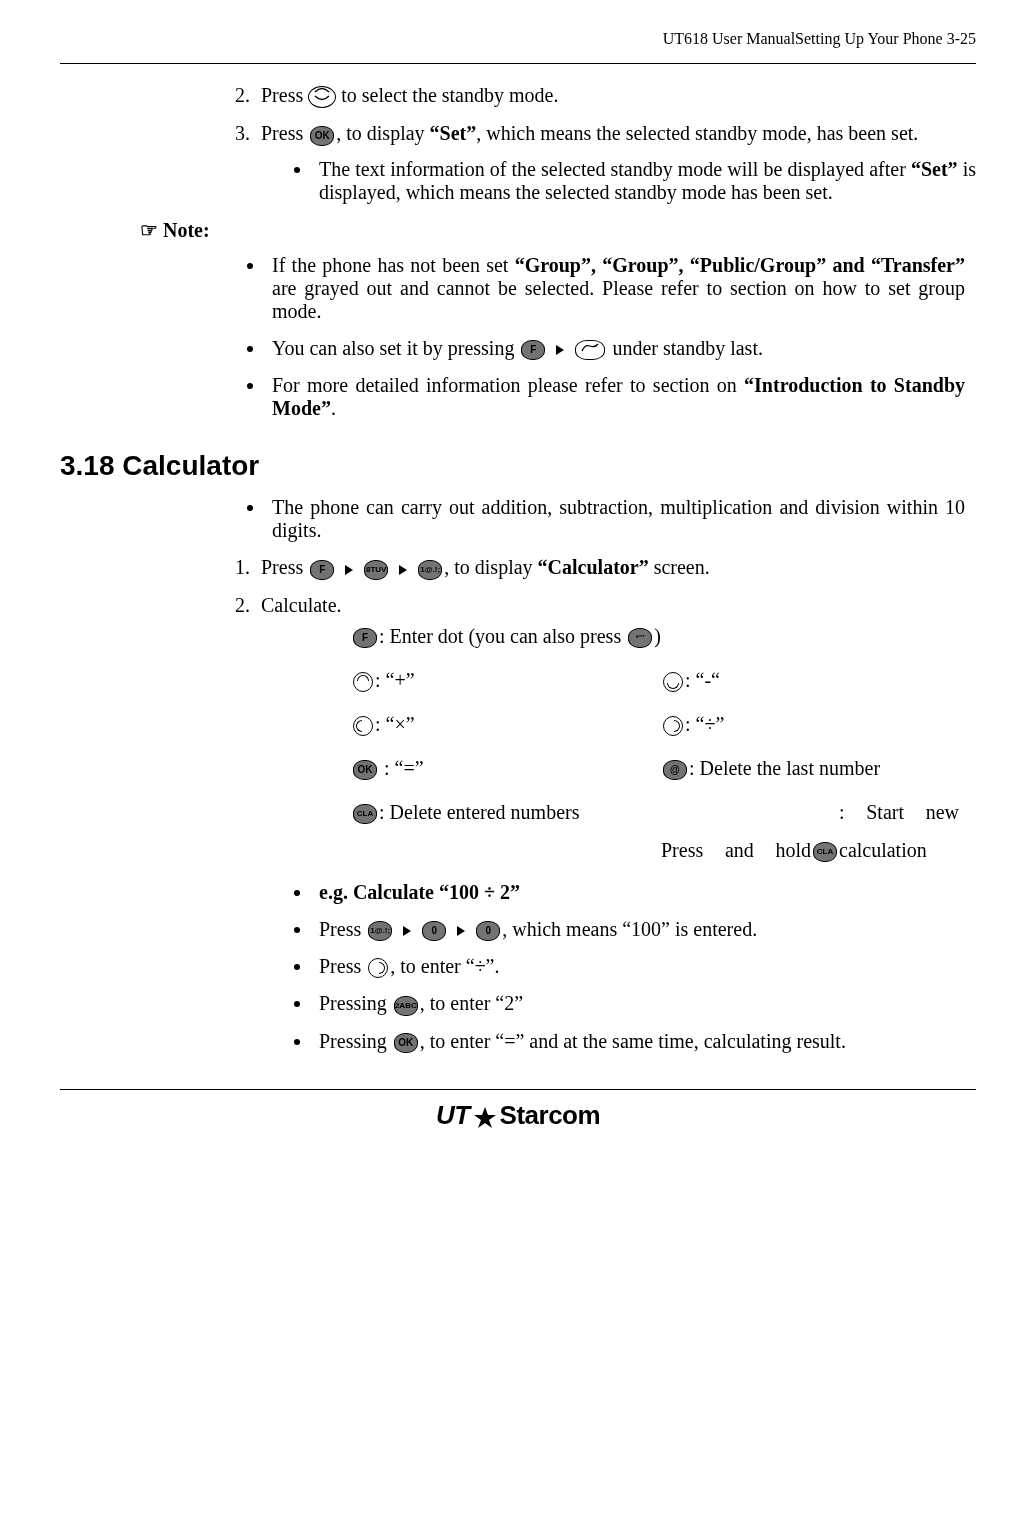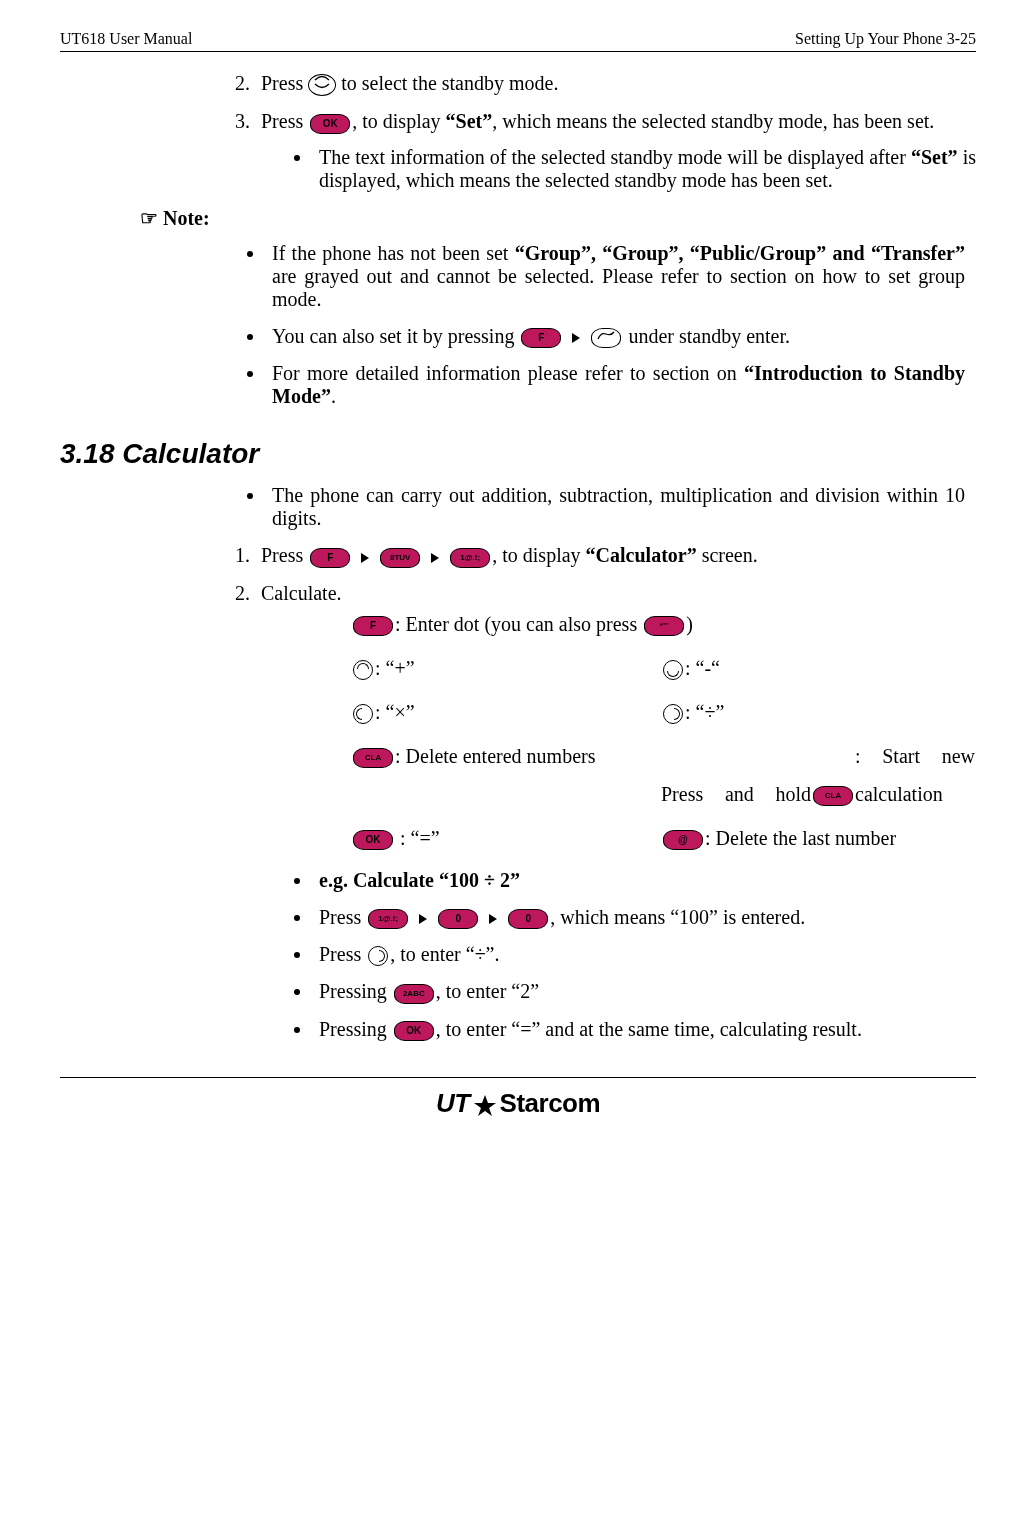--- a/index.html
+++ b/index.html
@@ -11,24 +11,24 @@
     width: 1036px;
   }
   .page {
     padding: 30px 60px 40px 60px;
     box-sizing: border-box;
     width: 1036px;
     position: relative;
   }
   .header-line {
     display: flex;
-    justify-content: space-between;
+    justify-content: flex-end;
     font-size: 16px;
     border-bottom: 1px solid #000;
-    padding-bottom: 3px;
+    padding-bottom: 15px;
     margin-bottom: 20px;
   }
   .content-block {
     margin-left: 165px;
     font-size: 20px;
   }
   .note-label {
     margin-left: 80px;
     font-size: 20px;
     font-weight: bold;
@@ -68,22 +68,22 @@
     height: 18px;
     border: 1.2px solid #000;
     border-radius: 11px / 9px;
     font-size: 10px;
     font-weight: bold;
     text-align: center;
     line-height: 18px;
     vertical-align: middle;
     margin: 0 2px;
     font-family: Arial, sans-serif;
-    padding: 0 8px;
-    background: #be185d;
+    padding: 0 0;
+    background: #737373;
   }
   .key-icon {
     display: inline-block;
     width: 28px;
     height: 18px;
     border: 1.2px solid #000;
     border-radius: 12px / 9px;
     font-size: 11px;
     text-align: center;
     line-height: 18px;
@@ -155,21 +155,20 @@
     display:inline-block;
     width:0; height:0;
     border-top:5px solid transparent;
     border-bottom:5px solid transparent;
     border-left:8px solid #000;
     vertical-align:middle;
     margin: 0 4px;
   }
   h2.section-title {
     font-family: Arial, sans-serif;
-    font-style: italic;
     font-weight: bold;
     font-size: 28px;
     margin: 30px 0 14px 0;
   }
   .two-col {
     display:flex;
     gap: 0;
     margin-left: 90px;
     margin-bottom: 6px;
     line-height: 1.9;
@@ -245,21 +244,21 @@
       </li>
       <li>
         <span>You can also set it by pressing </span>
         <span class="key">F</span>
         <span class="tri"></span>
         <span class="key-icon">
           <svg width="24" height="14" viewBox="0 0 24 14">
               <path d="M4 10 Q7 3 12 5 Q17 7 20 3" fill="none" stroke="#000" stroke-width="1.3"></path>
             </svg>
         </span>
-        <span> under standby enter.</span>
+        <span> under standby last.</span>
       </li>
       <li class="justify">
         <span>For more detailed information please refer to section on </span><b>“Introduction to Standby Mode”</b><span>.</span>
       </li>
     </ul>
   </div>
 
   <h2 class="section-title">3.18 Calculator</h2>
 
   <div class="content-block">
@@ -297,33 +296,33 @@
           <div class="left">
             <span class="key-circle arc-left"></span><span>: “×”</span>
           </div>
           <div class="right">
             <span class="key-circle arc-right"></span><span>: “÷”</span>
           </div>
         </div>
 
         <div class="two-col">
           <div class="left">
+            <span class="key">OK</span><span> : “=”</span>
+          </div>
+          <div class="right">
+            <span class="key">@</span><span>: Delete the last number</span>
+          </div>
+        </div>
+
+        <div class="two-col">
+          <div class="left">
             <span class="key" style="font-size:8px;">CLA</span><span>: Delete entered numbers</span>
           </div>
           <div class="right">
             <span class="cl-press-hold" style="display:inline-block; width:150px;"><span>Press and hold</span></span><span class="key" style="font-size:8px;">CLA</span><span class="cl-press-hold" style="display:inline-block; width:120px;"><span>: Start new calculation</span></span>
-          </div>
-        </div>
-
-        <div class="two-col">
-          <div class="left">
-            <span class="key">OK</span><span> : “=”</span>
-          </div>
-          <div class="right">
-            <span class="key">@</span><span>: Delete the last number</span>
           </div>
         </div>
 
         <ul class="bulleted">
           <li><b>e.g. Calculate “100 ÷ 2”</b></li>
           <li>
             <span>Press  </span>
             <span class="key" style="font-size:8px;">1@.!;</span>
             <span class="tri"></span>
             <span class="key">0</span>

